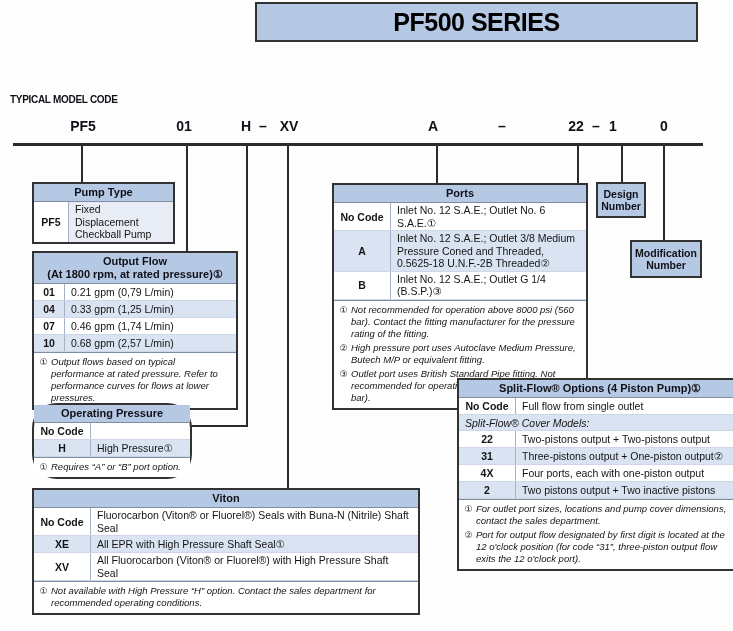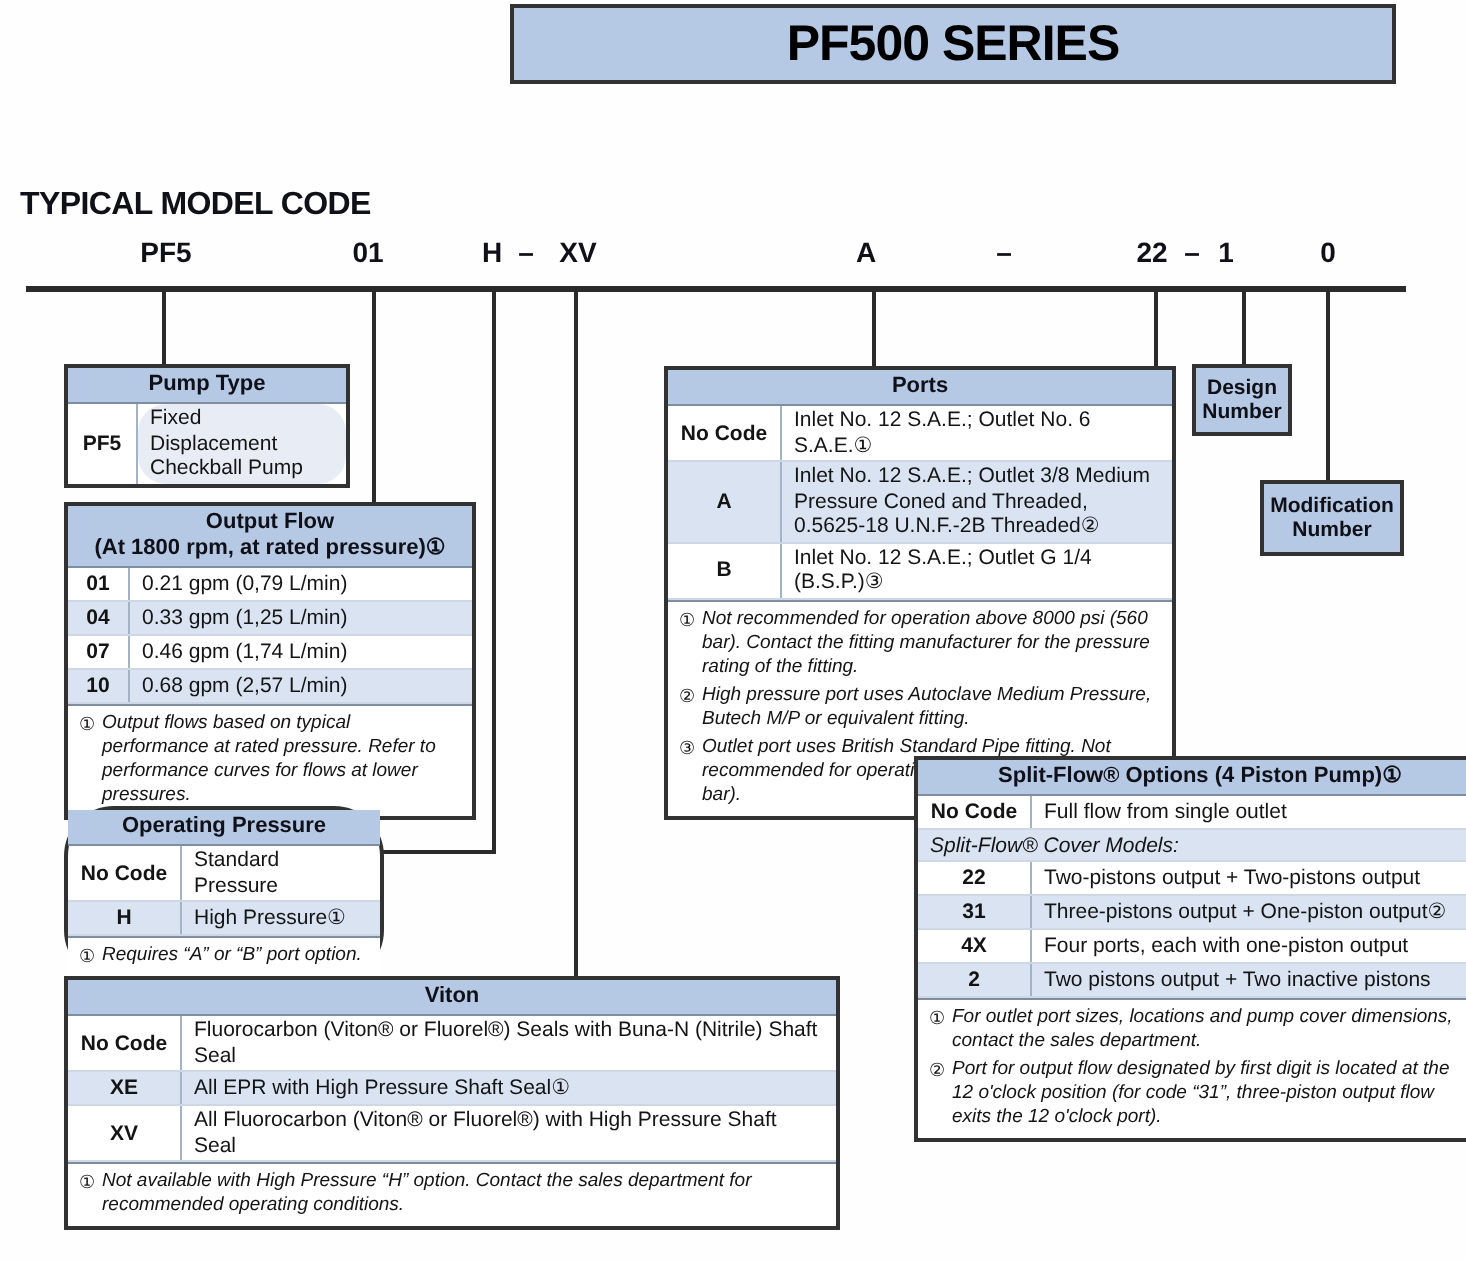--- a/index.html
+++ b/index.html
@@ -11,40 +11,40 @@
   }
   *{margin:0;padding:0;box-sizing:border-box;}
   body{background:#ffffff;font-family:"Liberation Sans",sans-serif;color:var(--text);}
   .page{position:relative;width:733px;height:631px;background:#fefefe;overflow:hidden;}
 
   .title-box{position:absolute;left:255px;top:2px;width:443px;height:40px;
     background:var(--header-bg);border:2px solid var(--border-dark);
     display:flex;align-items:center;justify-content:center;
     font-size:25px;font-weight:bold;letter-spacing:-0.5px;color:#000000;}
 
-  .section-heading{position:absolute;left:10px;top:94px;font-size:16px;font-weight:bold;
+  .section-heading{position:absolute;left:10px;top:94px;font-size:10px;font-weight:bold;
     letter-spacing:-0.3px;color:#101018;}
 
   .seg{position:absolute;top:118px;transform:translateX(-50%);
     font-size:14px;font-weight:bold;color:#101018;white-space:nowrap;}
 
   .ruler{position:absolute;left:13px;top:143px;width:690px;height:3px;background:#2b2b2b;}
   .vline{position:absolute;width:2px;background:#2b2b2b;}
   .hline{position:absolute;height:2px;background:#2b2b2b;}
 
   .box{position:absolute;border:2px solid var(--border-dark);background:#ffffff;font-size:10.5px;margin-left:20px;}
   .hdr{background:var(--header-bg);font-weight:bold;text-align:center;font-size:11px;
     line-height:13px;padding:2px 3px;border-bottom:1px solid #7f8da1;color:#101018;}
   .r{display:flex;align-items:stretch;border-bottom:1px solid #cdd7e5;min-height:17px;}
   .r:last-of-type{border-bottom:none;}
   .c{flex:none;display:flex;align-items:center;justify-content:center;text-align:center;
     font-weight:bold;border-right:1px solid #a5b2c6;padding:1px 2px;}
   .d{flex:1;display:flex;align-items:center;padding:1px 6px;line-height:12.5px;}
   .alt{background:var(--alt-row-bg);}
-  .tint{background:var(--cell-tint-bg);border-radius:14px;}
+  .tint{background:var(--cell-tint-bg);}
   .sub{display:flex;align-items:center;font-style:italic;padding:1px 6px;min-height:16px;
     border-bottom:1px solid #cdd7e5;background:var(--alt-row-bg);}
   .fns{border-top:1px solid #7f8da1;padding:3px 6px 4px 2px;background:#fff;}
   .fn{display:flex;font-style:italic;font-size:9.5px;line-height:12px;margin-bottom:2px;}
   .fn:last-child{margin-bottom:0;}
   .fn .m{font-style:normal;flex:none;width:15px;text-align:center;font-size:9px;}
   .fn .t{flex:1;}
 
   .nbox{position:absolute;border:2px solid var(--border-dark);background:var(--header-bg);
     display:flex;align-items:center;justify-content:center;text-align:center;
@@ -134,21 +134,20 @@
         <span class="m">①</span>
         <span class="t">Output flows based on typical performance at rated pressure. Refer to performance curves for flows at lower pressures.</span>
       </div>
     </div>
   </div>
 
   <div class="box" id="op-pressure">
     <div class="hdr">Operating Pressure</div>
     <div class="r">
       <div class="c">No Code</div>
-      <div class="d">Standard Pressure</div>
     </div>
     <div class="r alt">
       <div class="c">H</div>
       <div class="d">High Pressure①</div>
     </div>
     <div class="fns">
       <div class="fn">
         <span class="m">①</span>
         <span class="t">Requires “A” or “B” port option.</span>
       </div>

